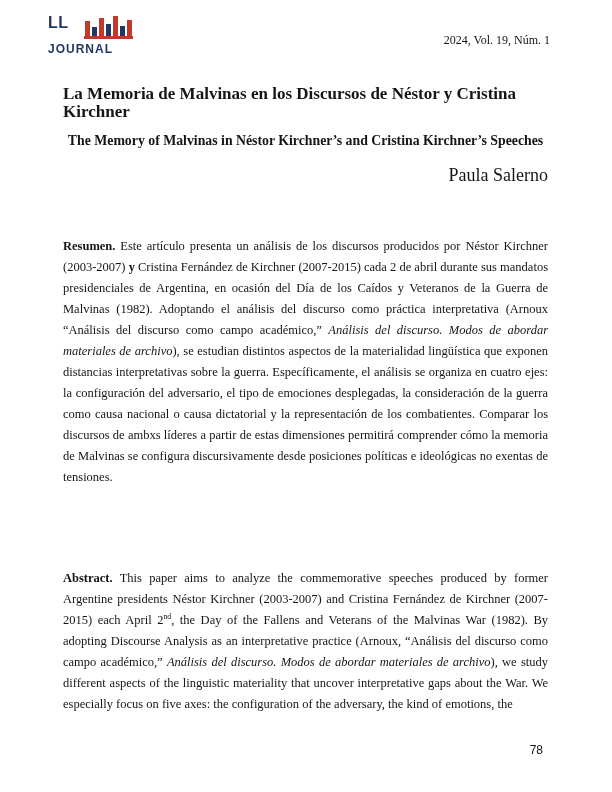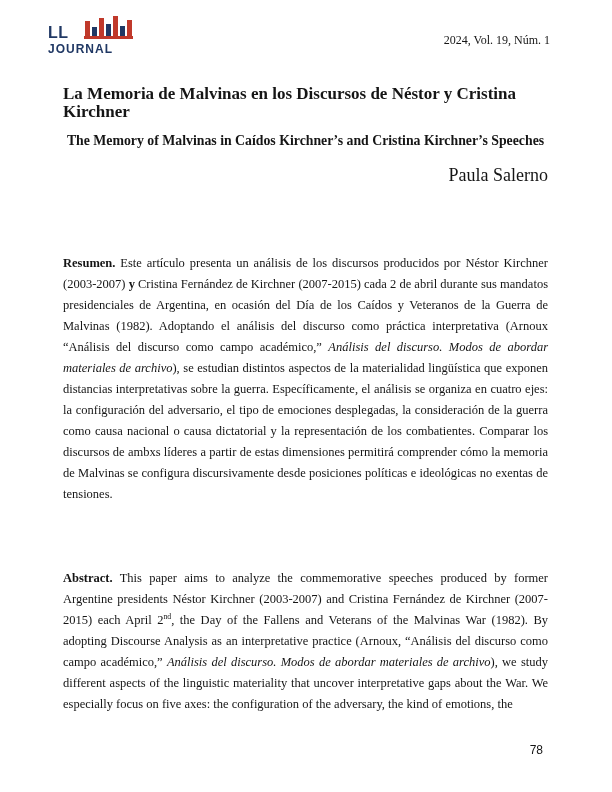--- a/index.html
+++ b/index.html
@@ -6,21 +6,21 @@
   .page{
     position:relative;
     width:612px;height:792px;
     background:#ffffff;
     font-family:"Liberation Serif","DejaVu Serif",serif;
     color:#151515;
     overflow:hidden;
   }
   
   .logo{position:absolute;left:48px;top:16px;}
-  .logo-top{display:flex;align-items:flex-end;gap:15px;}
+  .logo-top{display:flex;align-items:flex-start;gap:15px;}
   .logo-ll{
     font-family:"Liberation Sans","DejaVu Sans",sans-serif;
     font-weight:bold;font-size:16px;line-height:13px;letter-spacing:.5px;
   }
   .logo-bars{display:flex;align-items:flex-end;gap:2px;border-bottom:3px solid #c0392b;padding:0 1px;}
   .logo-bars .bar{width:5px;}
   .logo-journal{
     display:block;margin-top:2px;
     font-family:"Liberation Sans","DejaVu Sans",sans-serif;
     font-weight:bold;font-size:12px;line-height:16px;letter-spacing:1px;
@@ -41,21 +41,21 @@
   .author-block{
     position:absolute;top:165px;left:63px;right:64px;
     text-align:right;font-size:18px;line-height:21.5px;font-family:Liberation Serif, serif;
   }
   
   .para{
     position:absolute;left:63px;right:64px;
     font-size:12.5px;line-height:21px;
     text-align:justify;
   }
-  .p-resumen{top:240px;}
+  .p-resumen{top:223px;}
   .p-keywords{top:493px;}
   .p-abstract{top:555px;}
   .seg-b{font-weight:bold;}
   .seg-i{font-style:italic;}
   .para sup{font-size:0.62em;line-height:0;}
   
   .page-number{
     position:absolute;top:743px;right:69px;
     font-family:"Liberation Sans","DejaVu Sans",sans-serif;
     font-size:12px;
@@ -78,21 +78,21 @@
           <div class="bar" style="height: 10px; background: rgb(32, 56, 100);"></div>
           <div class="bar" style="height: 16px; background: rgb(192, 57, 43);"></div>
         </div>
     </div>
     <span class="logo-journal" style="color: rgb(32, 56, 100);">JOURNAL</span>
   </div>
 
   <div class="issue-info">2024, Vol. 19, Núm. 1</div>
 
   <h1 class="title-es">La Memoria de Malvinas en los Discursos de Néstor y Cristina Kirchner</h1>
-  <h1 class="title-en">The Memory of Malvinas in Caídos Kirchner’s and Cristina Kirchner’s Speeches</h1>
+  <h1 class="title-en">The Memory of Malvinas in Néstor Kirchner’s and Cristina Kirchner’s Speeches</h1>
 
   <div class="author-block">
     <div>Paula Salerno</div>
   </div>
 
   <p class="para p-resumen"><span class="seg-b">Resumen.</span><span> Este artículo presenta un análisis de los discursos producidos por Néstor Kirchner (2003-2007) </span><span class="seg-b">y</span><span> Cristina Fernández de Kirchner (2007-2015) cada 2 de abril durante sus mandatos presidenciales de Argentina, en ocasión del Día de los Caídos y Veteranos de la Guerra de Malvinas (1982). Adoptando el análisis del discurso como práctica interpretativa (Arnoux “Análisis del discurso como campo académico,” </span><span class="seg-i">Análisis del discurso. Modos de abordar materiales de archivo</span><span>), se estudian distintos aspectos de la materialidad lingüística que exponen distancias interpretativas sobre la guerra. Específicamente, el análisis se organiza en cuatro ejes: la configuración del adversario, el tipo de emociones desplegadas, la consideración de la guerra como causa nacional o causa dictatorial y la representación de los combatientes. Comparar los discursos de ambxs líderes a partir de estas dimensiones permitirá comprender cómo la memoria de Malvinas se configura discursivamente desde posiciones políticas e ideológicas no exentas de tensiones.</span></p>
 
 
   <p class="para p-abstract"><span class="seg-b">Abstract.</span><span> This paper aims to analyze the commemorative speeches produced by former Argentine presidents Néstor Kirchner (2003-2007) and Cristina Fernández de Kirchner (2007-2015) each April 2</span><sup>nd</sup><span>, the Day of the Fallens and Veterans of the Malvinas War (1982). By adopting Discourse Analysis as an interpretative practice (Arnoux, “Análisis del discurso como campo académico,” </span><span class="seg-i">Análisis del discurso. Modos de abordar materiales de archivo</span><span>), we study different aspects of the linguistic materiality that uncover interpretative gaps about the War. We especially focus on five axes: the configuration of the adversary, the kind of emotions, the</span></p>
 

